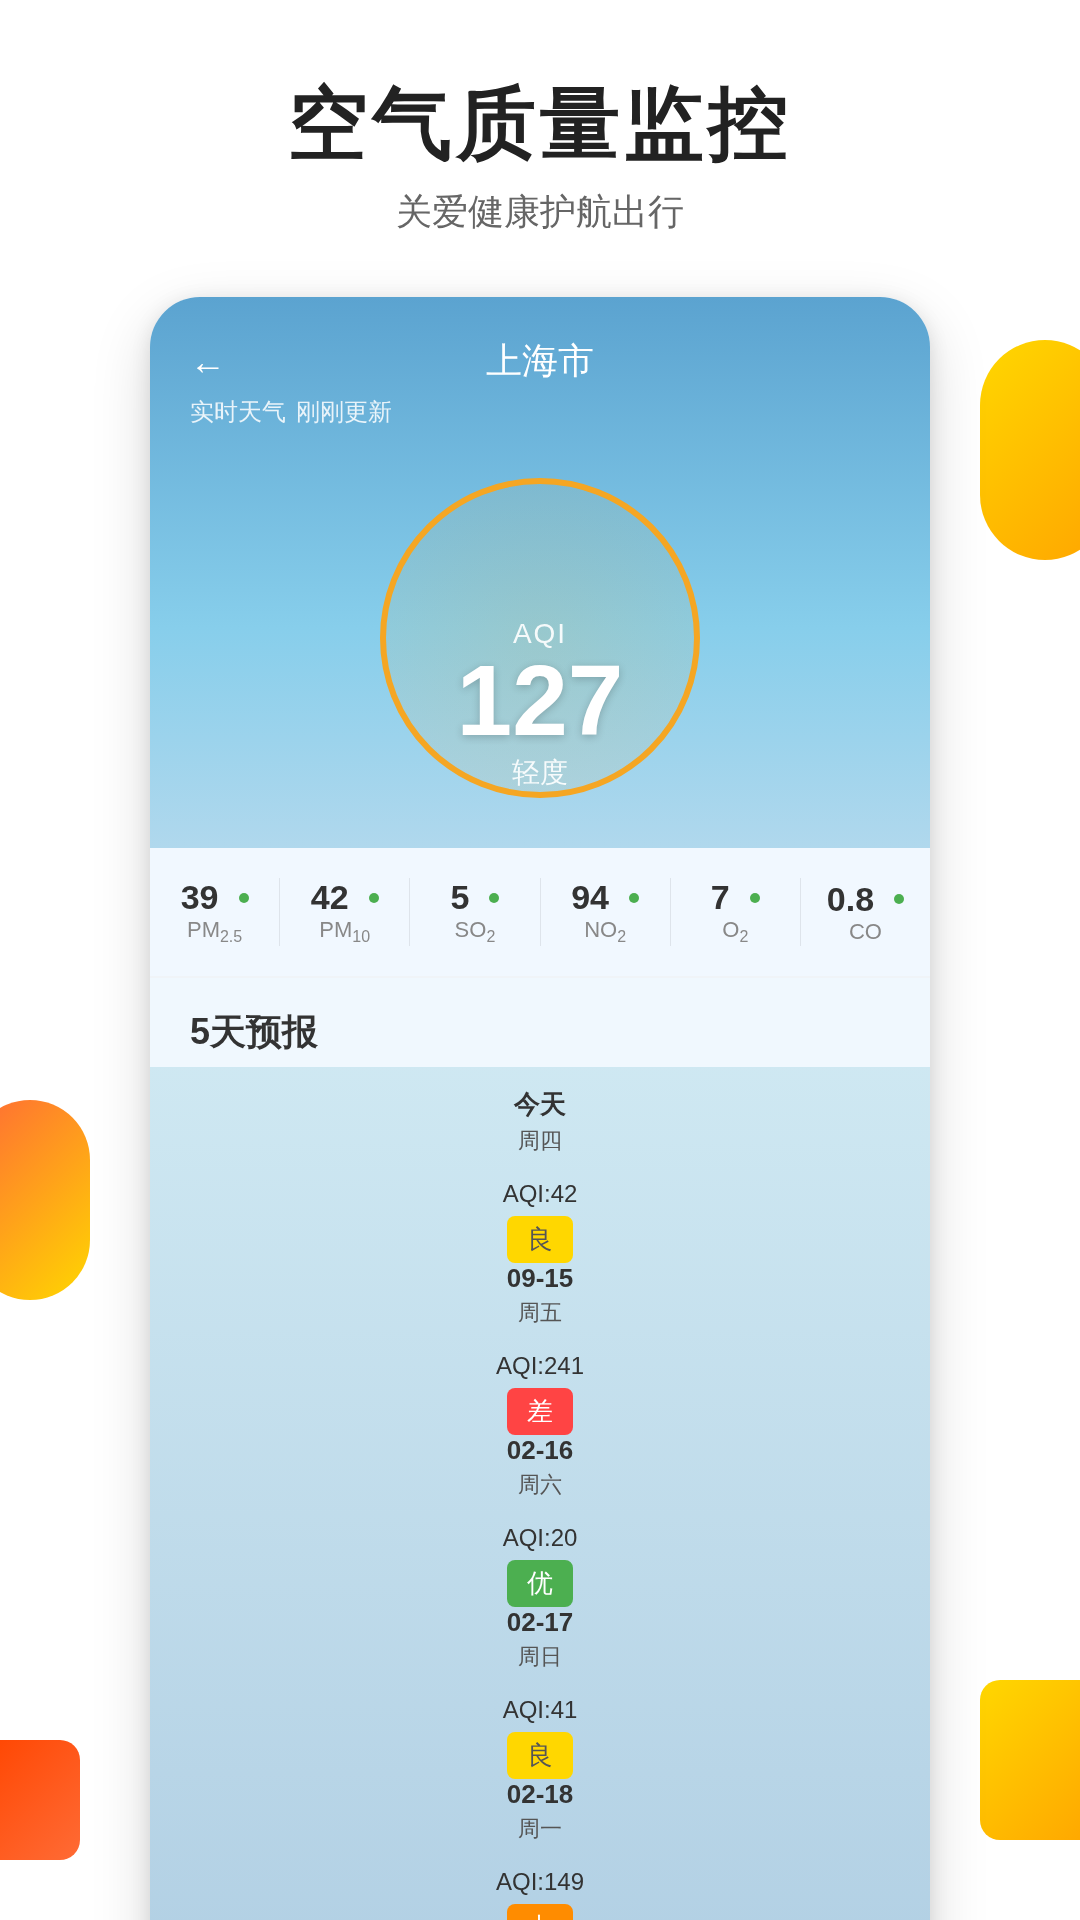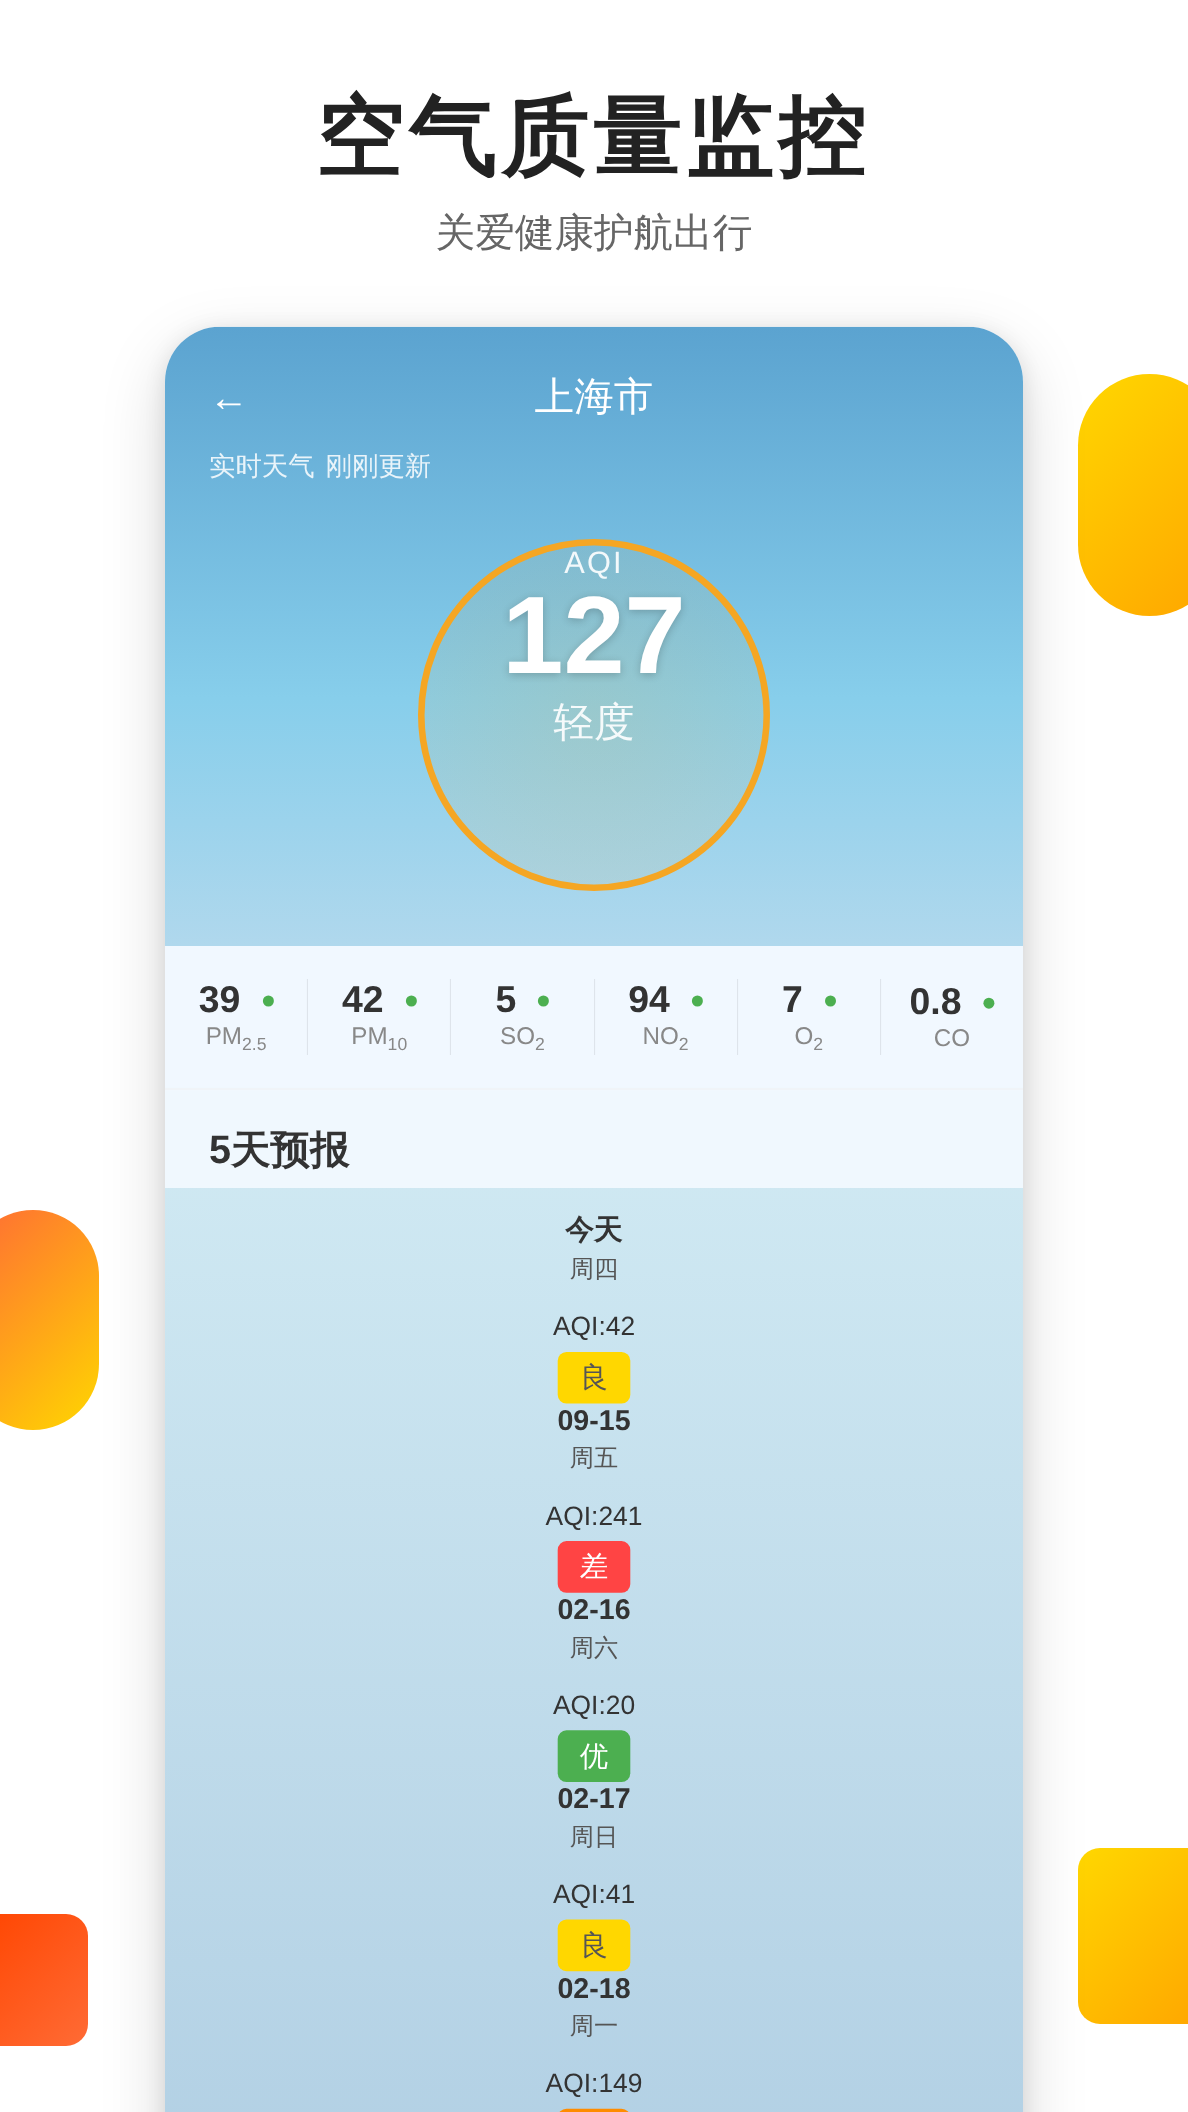--- a/index.html
+++ b/index.html
@@ -126,36 +126,35 @@
 
     
     .status-bar {
       display: flex;
       padding: 0 40px 20px 40px;
       color: rgba(255,255,255,0.85);
       font-size: 24px;
     }
     .status-bar span {
       margin-right: 10px;
-      margin-top: 12px;
     }
 
     
     .aqi-section {
       display: flex;
       justify-content: center;
       padding: 30px 0 50px 0;
     }
     .aqi-circle-outer {
       width: 320px;
       height: 320px;
       border-radius: 50%;
       border: 6px solid #F5A623;
       display: flex;
-      align-items: flex-start;
+      align-items: flex-end;
       justify-content: center;
       background: radial-gradient(circle at center, rgba(245,166,35,0.15) 0%, rgba(245,166,35,0.05) 100%);
       position: relative;
     }
     .aqi-circle-inner {
       text-align: center;
       color: white;
     }
     .aqi-label {
       font-size: 28px;
@@ -163,21 +162,21 @@
       letter-spacing: 2px;
     }
     .aqi-value {
       font-size: 100px;
       font-weight: 700;
       line-height: 1;
       color: white;
       text-shadow: 0 2px 8px rgba(0,0,0,0.2);
     }
     .aqi-desc {
-      font-size: 37px;
+      font-size: 28px;
       color: rgba(255,255,255,0.9);
       margin-top: 4px;
     }
 
     
     .metrics-bar {
       background: rgba(240, 248, 255, 0.95);
       padding: 30px 0;
       display: flex;
       justify-content: space-around;

